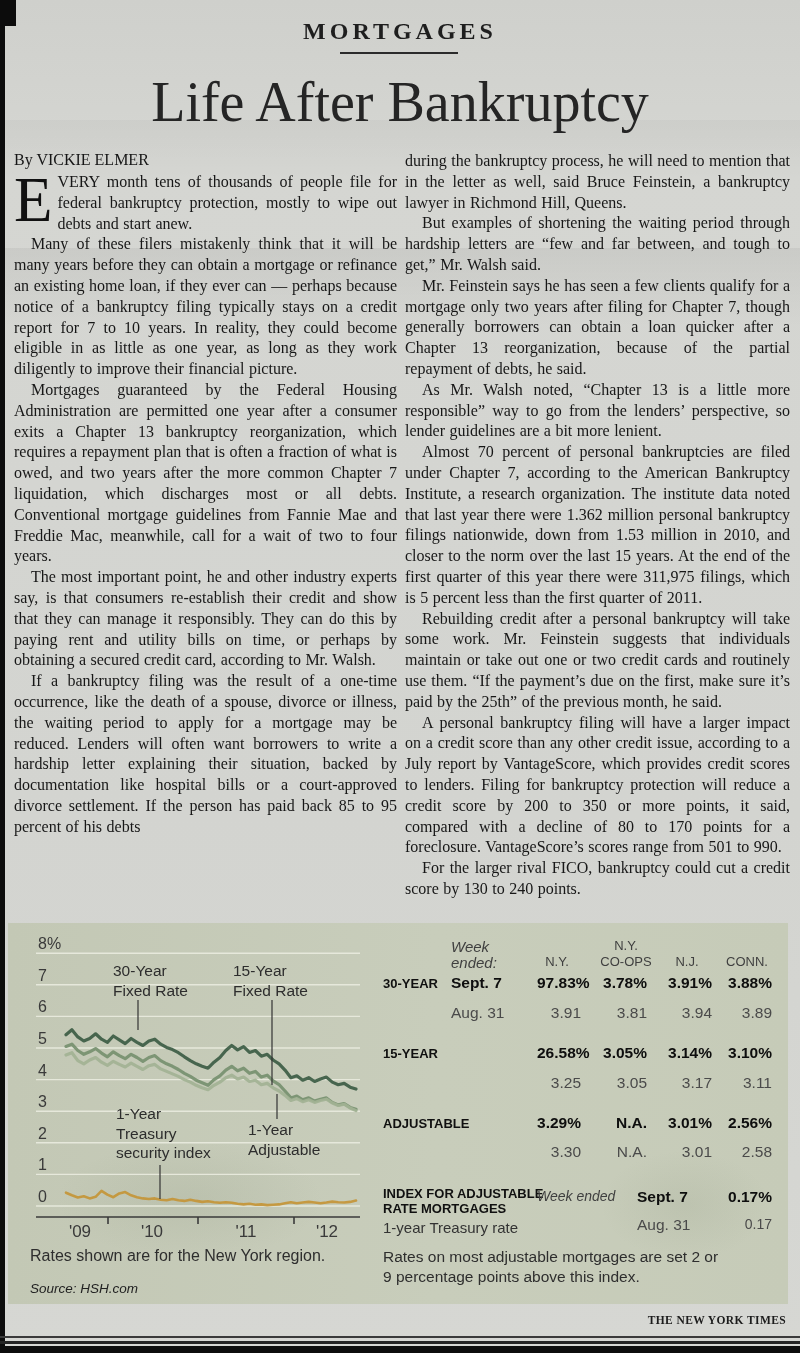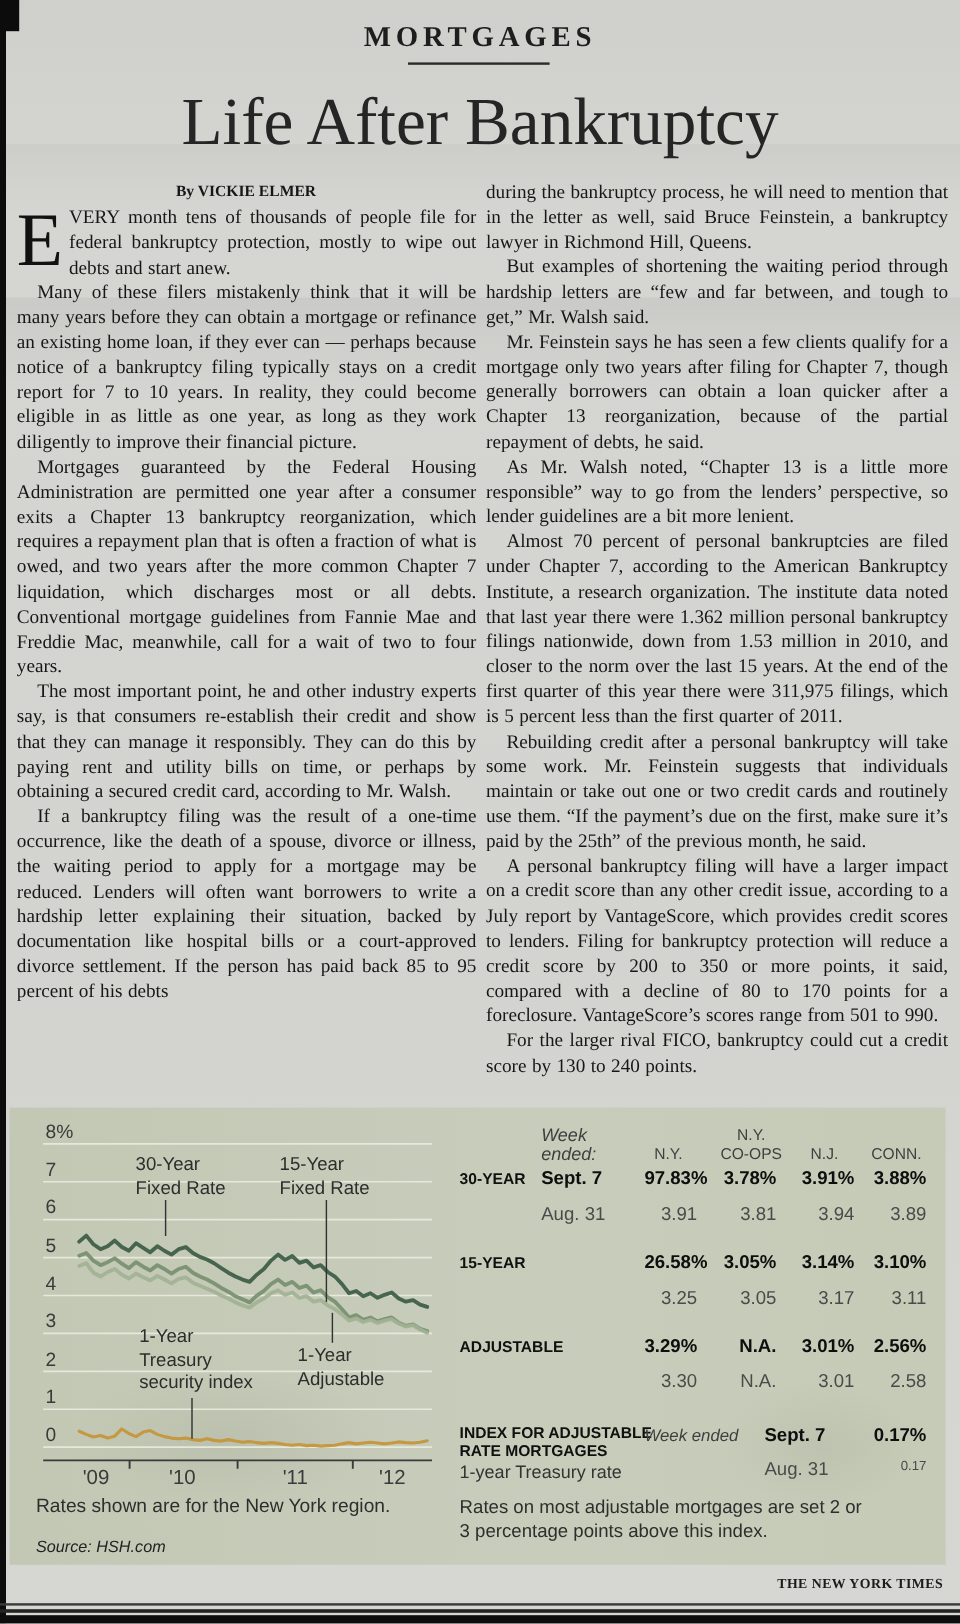--- a/index.html
+++ b/index.html
@@ -15,22 +15,22 @@
   .shade{position:absolute;left:0;top:248px;width:800px;height:80px;
          background:linear-gradient(180deg,rgba(0,0,0,0.05),rgba(0,0,0,0));}
   .shade2{position:absolute;left:0;top:120px;width:800px;height:60px;
          background:linear-gradient(180deg,rgba(0,0,0,0.03),rgba(0,0,0,0));}
   
   .section-head{position:absolute;left:0;top:18px;width:800px;text-align:center;
       font-size:24px;font-weight:bold;letter-spacing:4px;color:#1e1e1e;}
   .section-rule{position:absolute;left:340px;top:52px;width:118px;height:2px;background:#2b2b2b;}
   .headline{position:absolute;left:0;top:70px;width:800px;text-align:center;
       font-size:56px;font-weight:400;color:#252525;letter-spacing:0px;}
-  .byline{position:absolute;left:14px;top:151px;width:382px;text-align:center;
-      font-size:13px;font-weight:bold;color:#161616;}
+  .byline{position:absolute;left:14px;top:151px;width:382px;
+      font-size:16px;font-weight:normal;color:#161616;}
   
   .col{position:absolute;top:172px;font-size:16px;line-height:20.8px;text-align:justify;
        overflow:hidden;hyphens:auto;-webkit-hyphens:auto;word-spacing:0.5px;color:#171717;}
   #col-left{left:14px;width:383px;height:752px;}
   #col-right{left:405px;top:151px;width:385px;height:772px;}
   .col p{margin:0;text-indent:17px;}
   .col p.noindent{text-indent:0;}
   .dropcap{float:left;font-size:63px;line-height:51px;padding:3px 5px 0 0;color:#111;}
   
   .panel{position:absolute;left:8px;top:923px;width:780px;height:381px;
@@ -55,21 +55,21 @@
   .trow .dt{display:inline-block;width:86px;font-size:15.5px;vertical-align:baseline;}
   .trow .v{display:inline-block;text-align:right;font-size:15.5px;vertical-align:baseline;}
   .trow.bold .dt,.trow.bold .v{font-weight:bold;color:#0e0e0e;}
   .trow.lite .dt,.trow.lite .v{font-weight:400;color:#4a4a4a;}
   .idx-l1,.idx-l2{position:absolute;left:383px;font-size:13px;font-weight:bold;color:#101010;}
   .idx-sub{position:absolute;left:383px;font-size:15px;color:#333;}
   .idx-we{position:absolute;left:537px;font-size:14px;font-style:italic;color:#3f3f3f;}
   .idx-d1{position:absolute;left:637px;font-size:15.5px;font-weight:bold;color:#0e0e0e;}
   .idx-v1{position:absolute;left:712px;width:60px;text-align:right;font-size:15.5px;font-weight:bold;color:#0e0e0e;}
   .idx-d2{position:absolute;left:637px;font-size:15.5px;color:#4a4a4a;}
-  .idx-v2{position:absolute;left:712px;width:60px;text-align:right;font-size:11px;color:#4a4a4a;}
+  .idx-v2{position:absolute;left:712px;width:60px;text-align:right;font-size:14px;color:#4a4a4a;}
   .footnote{position:absolute;left:383px;top:1247px;width:345px;font-size:15.5px;line-height:19.5px;color:#2e2e2e;}
   .credit{position:absolute;left:486px;top:1314px;width:300px;text-align:right;
       font-size:11.5px;font-weight:600;letter-spacing:.4px;color:#1c1c1c;}
 </style>
 </head>
 <body>
 
 <div id="page">
   <div class="shade"></div>
   <div class="shade2"></div>
@@ -166,21 +166,21 @@
 
   <div class="idx-l1 sans" style="top:1186px">INDEX FOR ADJUSTABLE</div>
   <div class="idx-l2 sans" style="top:1201px">RATE MORTGAGES</div>
   <div class="idx-sub sans" style="top:1219px">1-year Treasury rate</div>
   <div class="idx-we sans" style="top:1188px">Week ended</div>
   <div class="idx-d1 sans" style="top:1188px">Sept. 7</div>
   <div class="idx-v1 sans" style="top:1188px">0.17%</div>
   <div class="idx-d2 sans" style="top:1216px">Aug. 31</div>
   <div class="idx-v2 sans" style="top:1216px">0.17</div>
 
-  <div class="footnote sans">Rates on most adjustable mortgages are set 2 or 3 percentage points above this index.</div>
+  <div class="footnote sans">Rates on most adjustable mortgages are set 2 or 9 percentage points above this index.</div>
   <div class="credit">THE NEW YORK TIMES</div>
 
   <div class="edge-left"></div>
   <div class="corner-blob"></div>
   <div class="bottom-line1"></div>
   <div class="bottom-line2"></div>
   <div class="bottom-band"></div>
 </div>
 
 </body></html>

